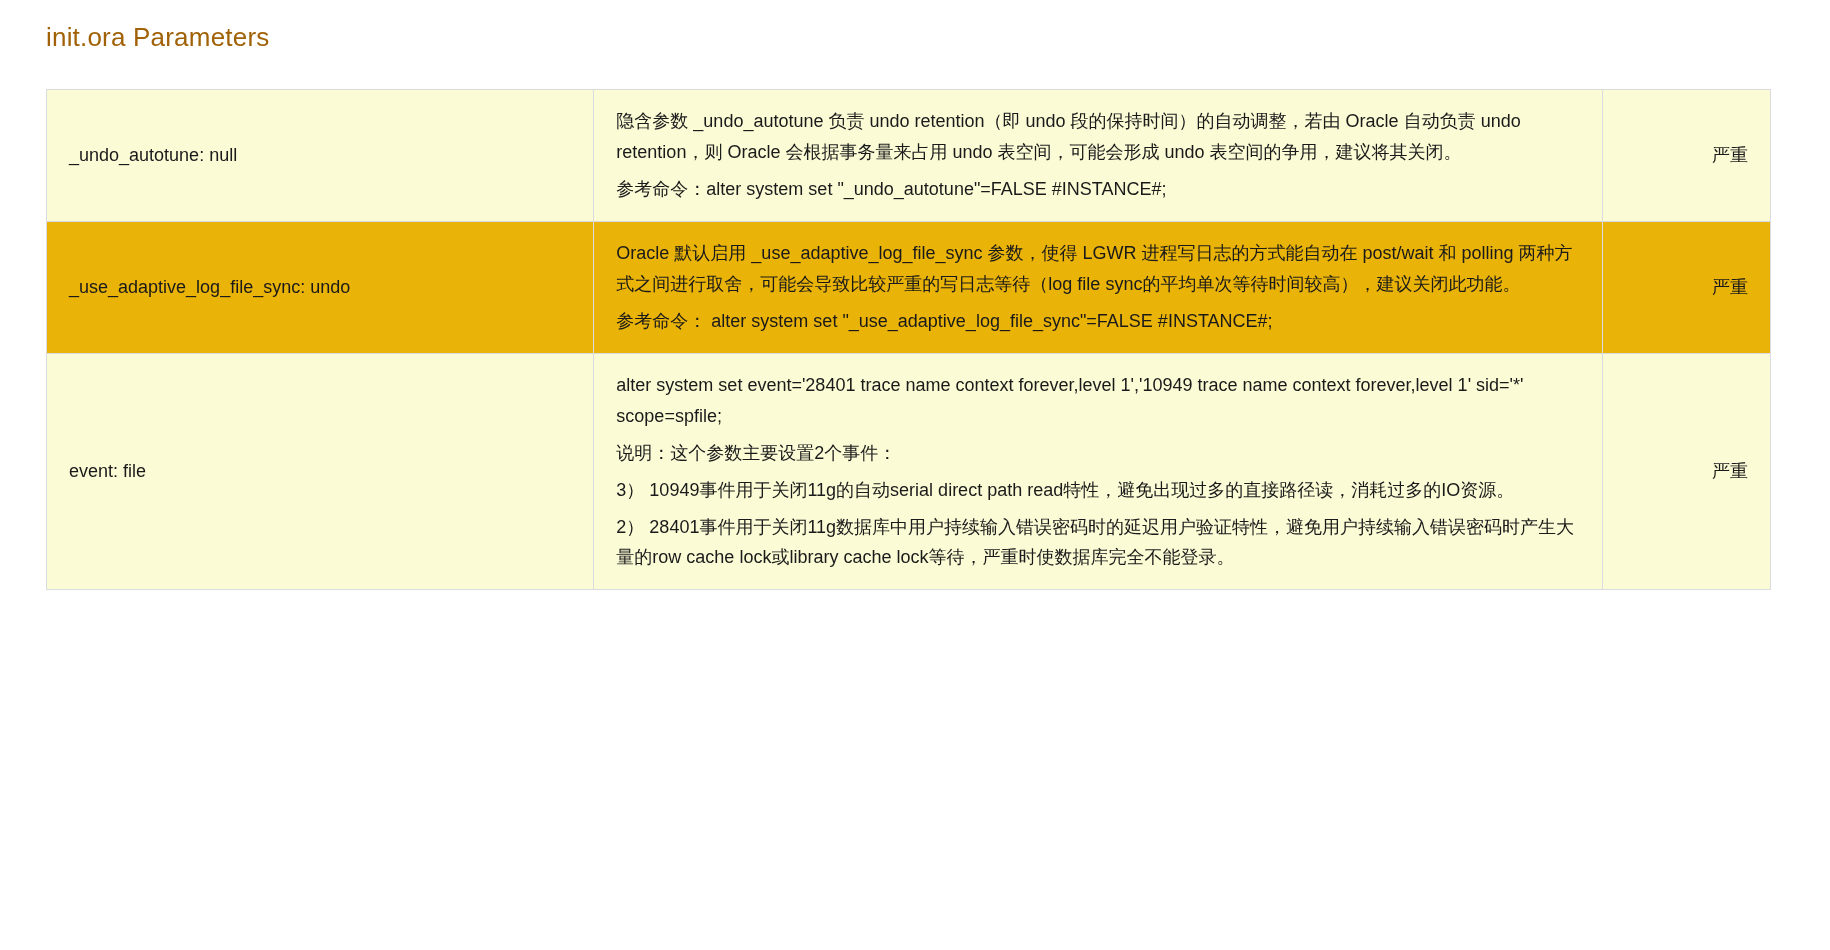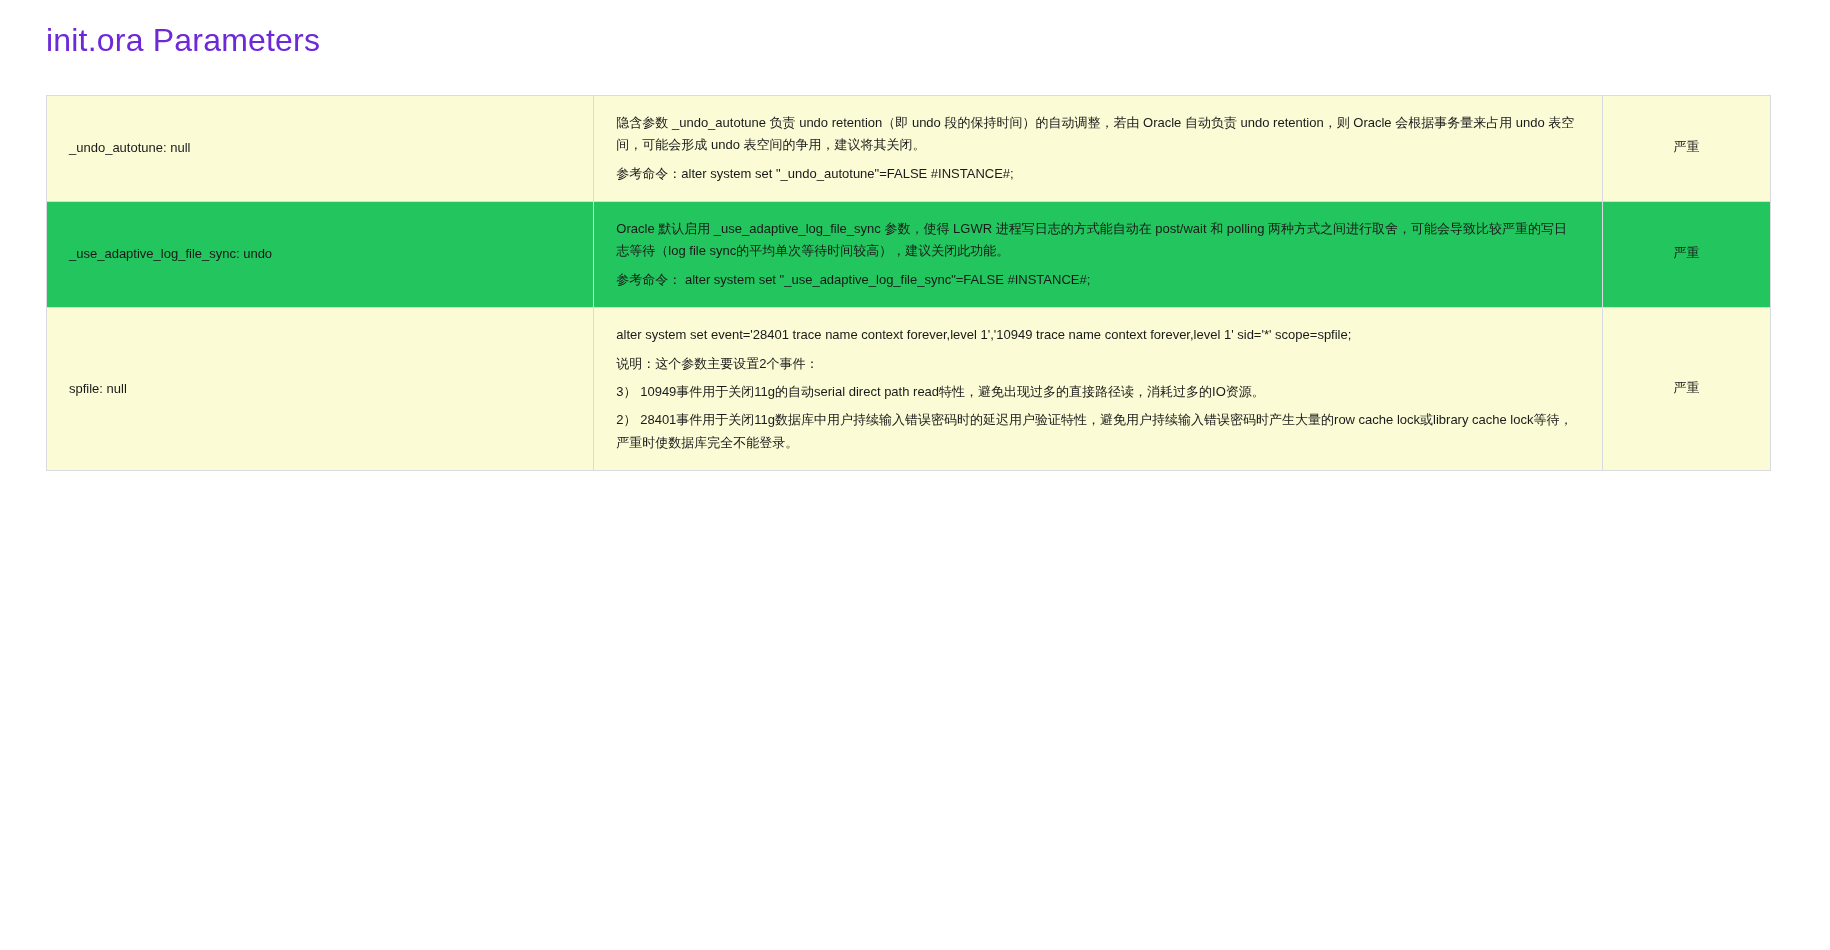--- a/index.html
+++ b/index.html
@@ -11,57 +11,56 @@
     font-family: "Liberation Sans", sans-serif;
   }
   .page {
     width: 1830px;
     min-height: 950px;
     background: #ffffff;
     padding: 0;
     position: relative;
   }
   .doc-title {
-    color: #6d28d9;
-    font-size: 32px;
+    color: #a16207;
+    font-size: 26px;
     font-weight: 400;
     padding: 22px 0 0 46px;
     letter-spacing: 0.2px;
   }
   .table-wrap {
     margin: 36px 0 0 46px;
     width: 1725px;
   }
   table.params {
     border-collapse: collapse;
     width: 1725px;
     table-layout: fixed;
   }
   table.params td {
     border: 1px solid #d9dbe0;
     vertical-align: middle;
     padding: 16px 22px;
-    font-size: 13px;
+    font-size: 18px;
     line-height: 1.72;
     color: #1a1a1a;
   }
   tr.odd td { background: #fbfbd6; }
-  tr.even td { background: #22c55e; }
+  tr.even td { background: #eab308; }
   td.col-param {
     width: 521px;
     word-break: break-all;
   }
   td.col-desc {
     width: 960px;
   }
   td.col-level {
     width: 160px;
-    text-align: center;
+    text-align: right;
     color: #e8251e;
-    font-family: Liberation Mono, monospace;
   }
   .desc-line { display: block; }
   .desc-line + .desc-line { margin-top: 6px; }
 </style>
 </head>
 <body>
 
 <div class="page">
 
   <div class="doc-title">init.ora Parameters</div>
@@ -82,21 +81,21 @@
         <tr class="even">
           <td class="col-param">_use_adaptive_log_file_sync: undo</td>
           <td class="col-desc">
             <span class="desc-line">Oracle 默认启用 _use_adaptive_log_file_sync 参数，使得 LGWR 进程写日志的方式能自动在 post/wait 和 polling 两种方式之间进行取舍，可能会导致比较严重的写日志等待（log file sync的平均单次等待时间较高），建议关闭此功能。</span>
             <span class="desc-line">参考命令： alter system set "_use_adaptive_log_file_sync"=FALSE #INSTANCE#;</span>
           </td>
           <td class="col-level">严重</td>
         </tr>
 
         <tr class="odd">
-          <td class="col-param">spfile: null</td>
+          <td class="col-param">event: file</td>
           <td class="col-desc">
             <span class="desc-line">alter system set event='28401 trace name context forever,level 1','10949 trace name context forever,level 1' sid='*' scope=spfile;</span>
             <span class="desc-line">说明：这个参数主要设置2个事件：</span>
             <span class="desc-line">3）  10949事件用于关闭11g的自动serial direct path read特性，避免出现过多的直接路径读，消耗过多的IO资源。</span>
             <span class="desc-line">2）  28401事件用于关闭11g数据库中用户持续输入错误密码时的延迟用户验证特性，避免用户持续输入错误密码时产生大量的row cache lock或library cache lock等待，严重时使数据库完全不能登录。</span>
           </td>
           <td class="col-level">严重</td>
         </tr>
 
       </tbody>

